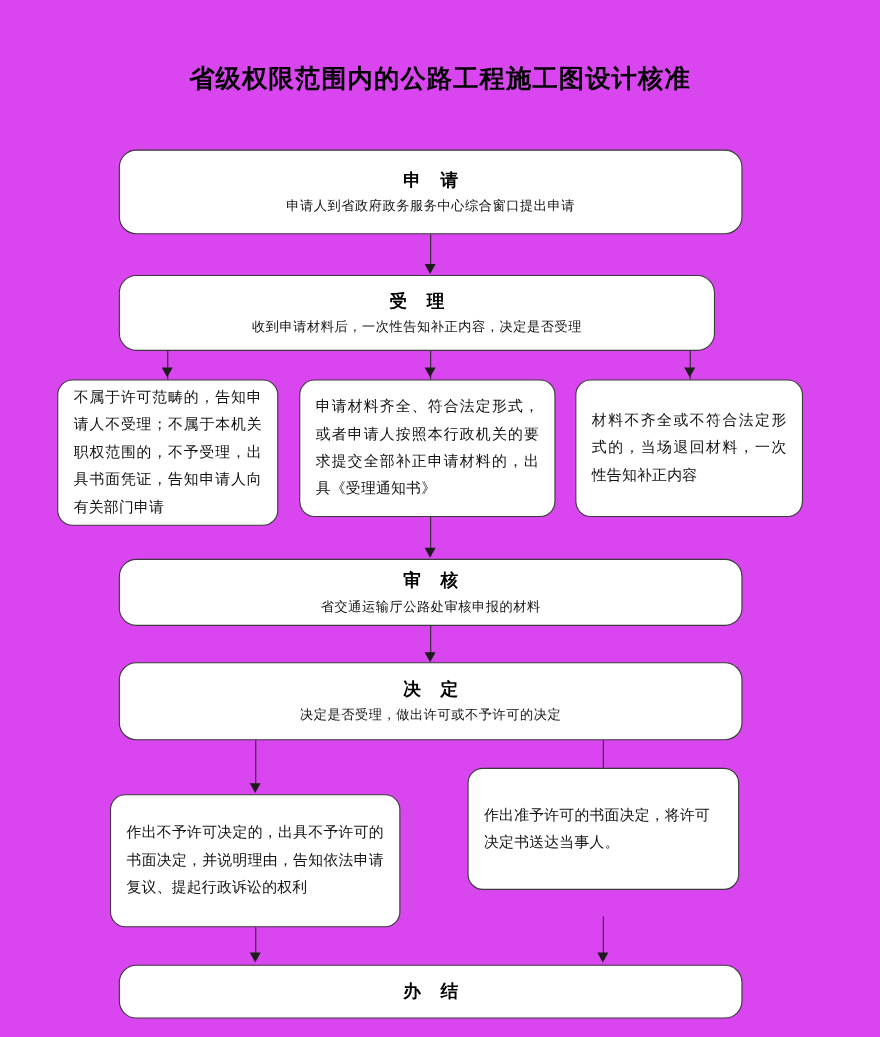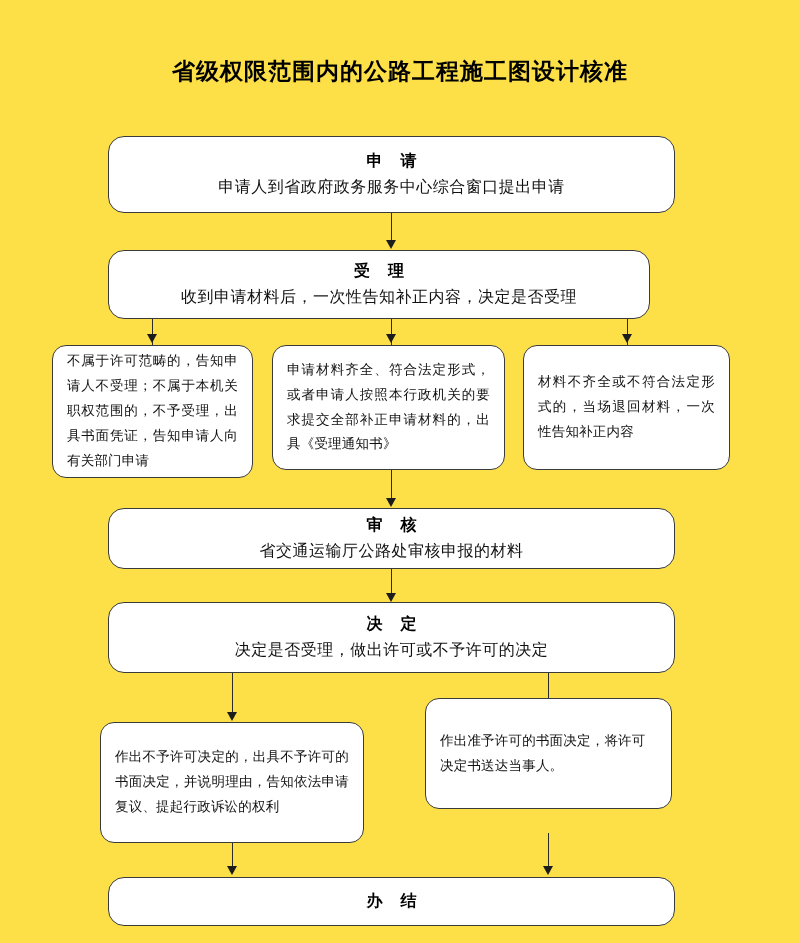--- a/index.html
+++ b/index.html
@@ -8,21 +8,21 @@
     background: #ffffff;
   }
   body {
     font-family: "Liberation Serif", "DejaVu Serif", serif;
     color: #111111;
   }
   #canvas {
     position: relative;
     width: 800px;
     height: 943px;
-    background: #fde047;
+    background: #d946ef;
     overflow: hidden;
   }
 
   
   .title {
     position: absolute;
     left: 0;
     top: 56px;
     width: 800px;
     text-align: center;
@@ -53,21 +53,21 @@
     font-family: "Liberation Serif", "DejaVu Serif", serif;
     font-weight: bold;
     font-size: 16px;
     letter-spacing: 7px;
     text-indent: 7px;
     color: #000000;
     margin-bottom: 3px;
   }
   .box-sub {
     font-family: "Liberation Serif", "DejaVu Serif", serif;
-    font-size: 16px;
+    font-size: 12px;
     letter-spacing: 0.5px;
     color: #111111;
     line-height: 1.5;
   }
   .box-body {
     font-family: "Liberation Serif", "DejaVu Serif", serif;
     font-size: 13.5px;
     line-height: 1.85;
     color: #111111;
     text-align: justify;

